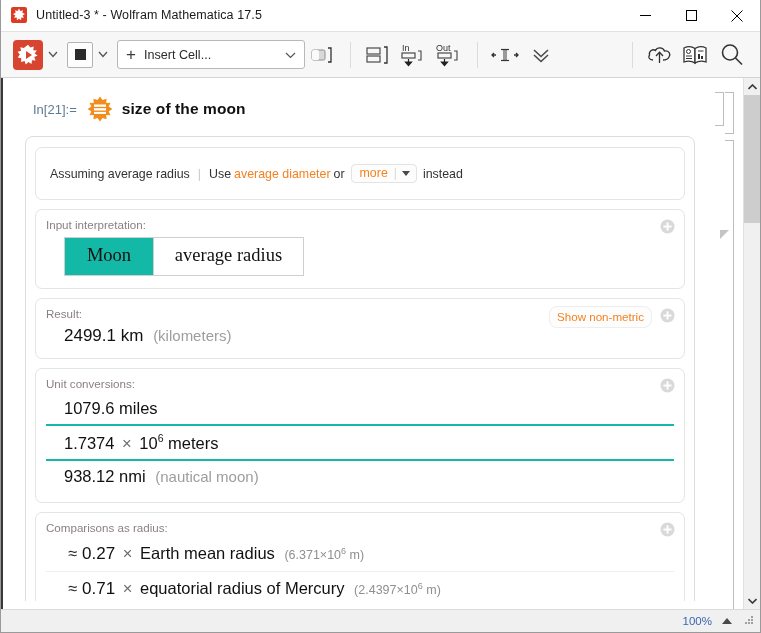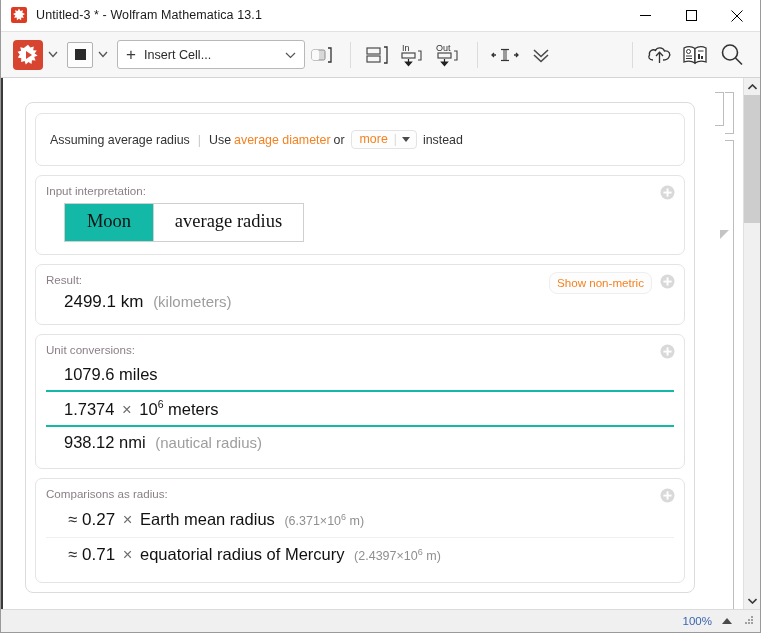--- a/index.html
+++ b/index.html
@@ -325,21 +325,21 @@
 <body>
 
 <div id="app">
 
   <div class="titlebar">
     <div class="app-icon">
       <svg width="14" height="14" viewBox="0 0 14 14">
         <path d="M7 0.6 L8.4 3 L11 2.2 L10.3 4.8 L13 6 L10.6 7.4 L12 9.8 L9.3 9.6 L9.1 12.3 L7 10.8 L4.9 12.3 L4.7 9.6 L2 9.8 L3.4 7.4 L1 6 L3.7 4.8 L3 2.2 L5.6 3 Z" fill="#ffffff"></path>
       </svg>
     </div>
-    <div class="title-text">Untitled-3 * - Wolfram Mathematica 13.1</div>
+    <div class="title-text">Untitled-3 * - Wolfram Mathematica 17.5</div>
     <div class="win-controls">
       <div class="win-btn">
         <svg width="11" height="11" viewBox="0 0 11 11">
             <line x1="0" y1="5.5" x2="11" y2="5.5" stroke="#000" stroke-width="1"></line>
           </svg>
       </div>
       <div class="win-btn">
         <svg width="11" height="11" viewBox="0 0 11 11">
             <rect x="0.5" y="0.5" width="10" height="10" fill="none" stroke="#000" stroke-width="1"></rect>
           </svg>
@@ -455,20 +455,32 @@
         <circle cx="11" cy="10.5" r="7.5" fill="none" stroke="#333" stroke-width="1.6"></circle>
         <line x1="16.5" y1="16" x2="23" y2="22.5" stroke="#333" stroke-width="1.6"></line>
       </svg>
     </div>
   </div>
 
   <div class="notebook-wrap">
     <div class="notebook">
       <div class="nb-inner">
 
+        <div class="input-line">
+          <span class="in-label">In[21]:=</span>
+          <span class="wa-star">
+            <svg width="26" height="26" viewBox="0 0 26 26">
+              <path d="M13 0.6 L15.5 4.1 L19.6 2.7 L19.2 7 L23.5 6.7 L21.7 10.6 L25.4 13 L21.7 15.4 L23.5 19.3 L19.2 19 L19.6 23.3 L15.5 21.9 L13 25.4 L10.5 21.9 L6.4 23.3 L6.8 19 L2.5 19.3 L4.3 15.4 L0.6 13 L4.3 10.6 L2.5 6.7 L6.8 7 L6.4 2.7 L10.5 4.1 Z" fill="#f28d1c"></path>
+              <rect x="7" y="8.5" width="12" height="2.3" fill="#ffffff"></rect>
+              <rect x="7" y="12.2" width="12" height="2.3" fill="#ffffff"></rect>
+              <rect x="7" y="15.9" width="12" height="2" fill="#ffffff"></rect>
+            </svg>
+          </span>
+          <span class="query-text">size of the moon</span>
+        </div>
 
         <div class="result-container">
 
           <div class="pod assume-pod">
             <span>Assuming average radius</span>
             <span class="sep">|</span>
             <span>Use</span>
             <span class="assume-link">average diameter</span>
             <span>or</span>
             <span class="more-btn">
@@ -525,21 +537,21 @@
             </div>
             <div class="conv-row">
               <span>1.7374</span>
               <span class="times">×</span>
               <span>10</span><sup>6</sup>
               <span>meters</span>
             </div>
             <div class="conv-row">
               <span>938.12</span>
               <span>nmi</span>
-              <span class="unit-gray">(nautical radius)</span>
+              <span class="unit-gray">(nautical moon)</span>
             </div>
           </div>
 
           <div class="pod">
             <div class="pod-title">Comparisons as radius:</div>
             <span class="pod-plus">
               <svg width="15" height="15" viewBox="0 0 15 15">
                 <circle cx="7.5" cy="7.5" r="7" fill="#d9d9d9"></circle>
                 <rect x="3.4" y="6.6" width="8.2" height="1.9" fill="#ffffff"></rect>
                 <rect x="6.6" y="3.4" width="1.9" height="8.2" fill="#ffffff"></rect>

